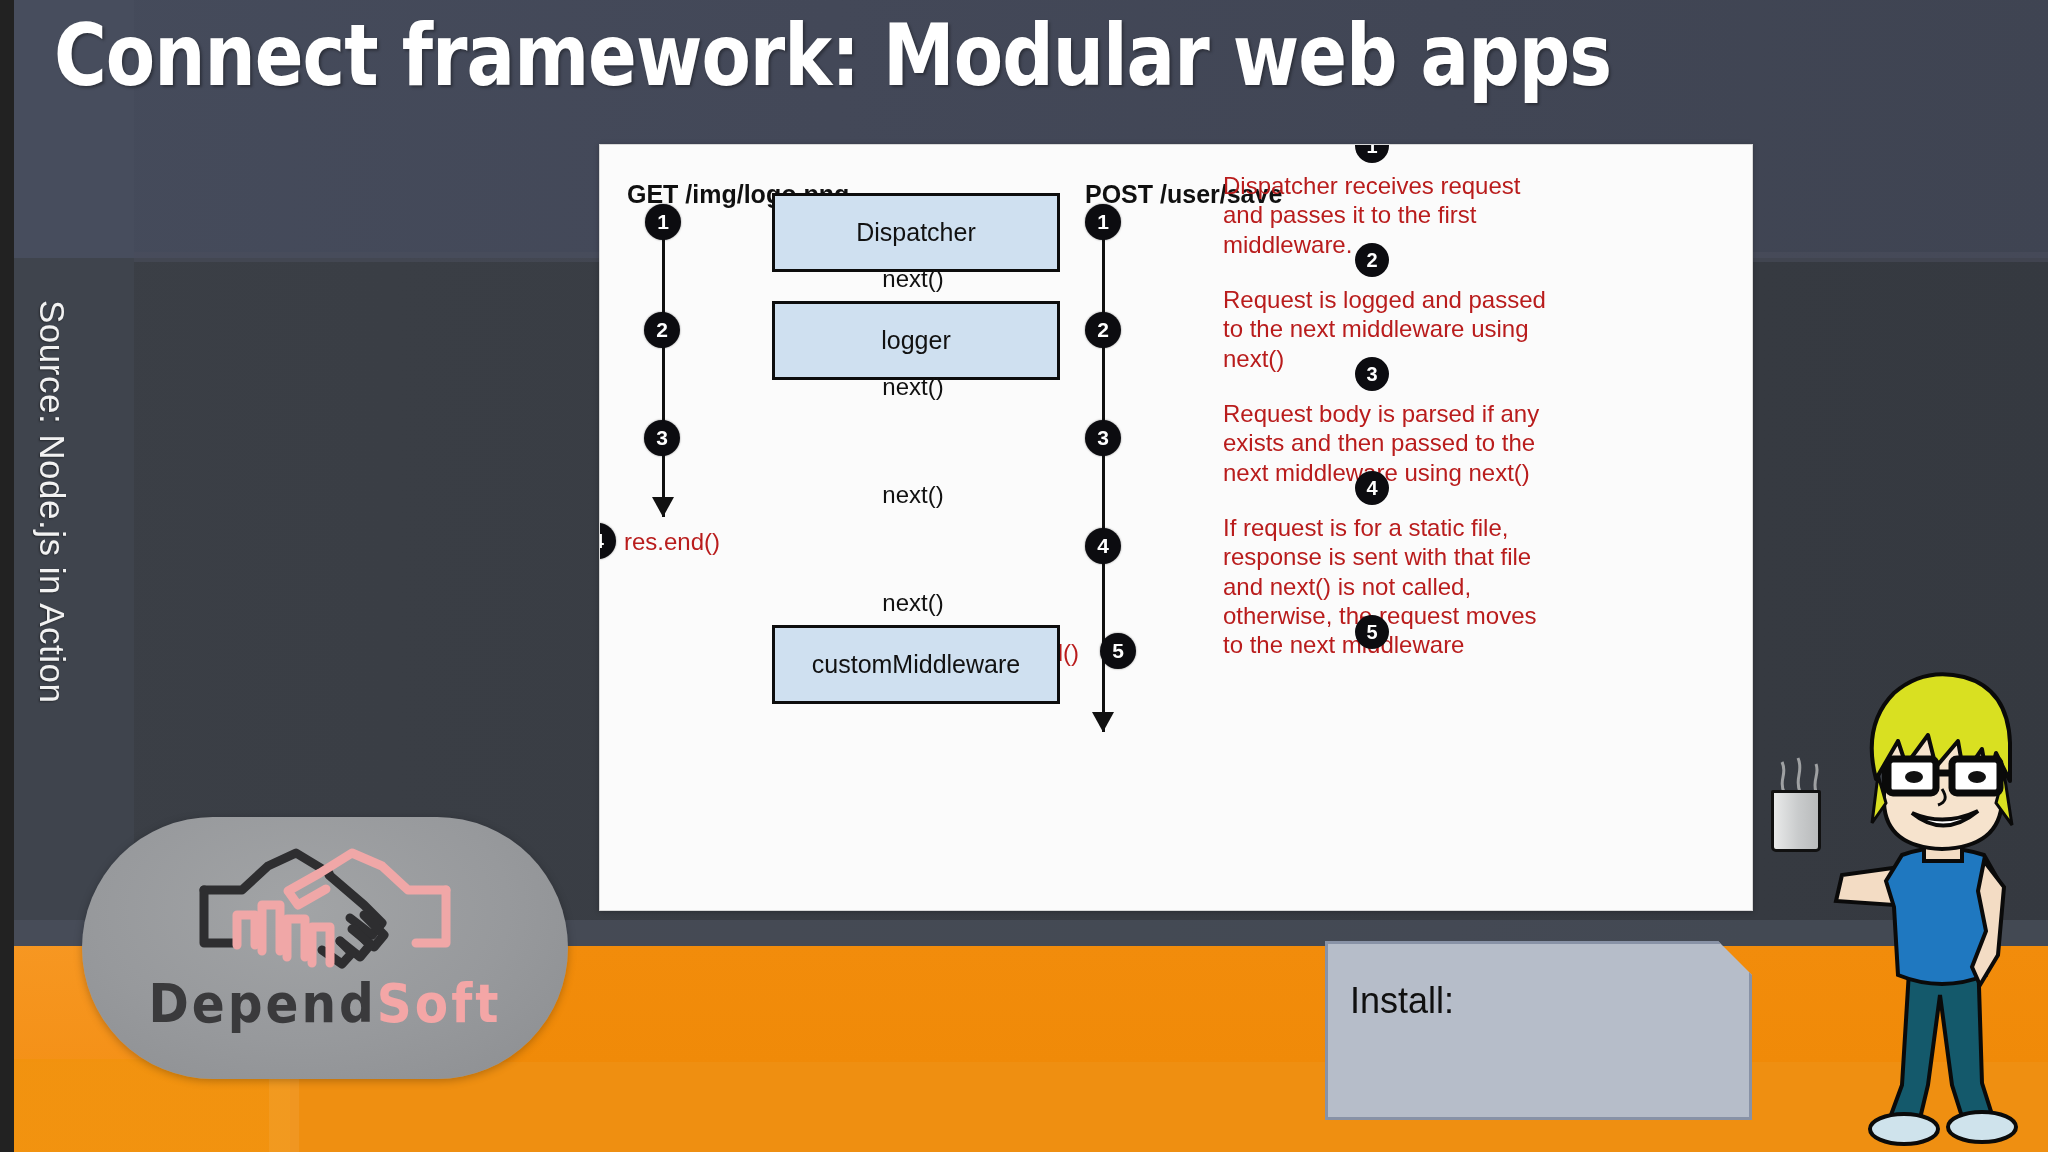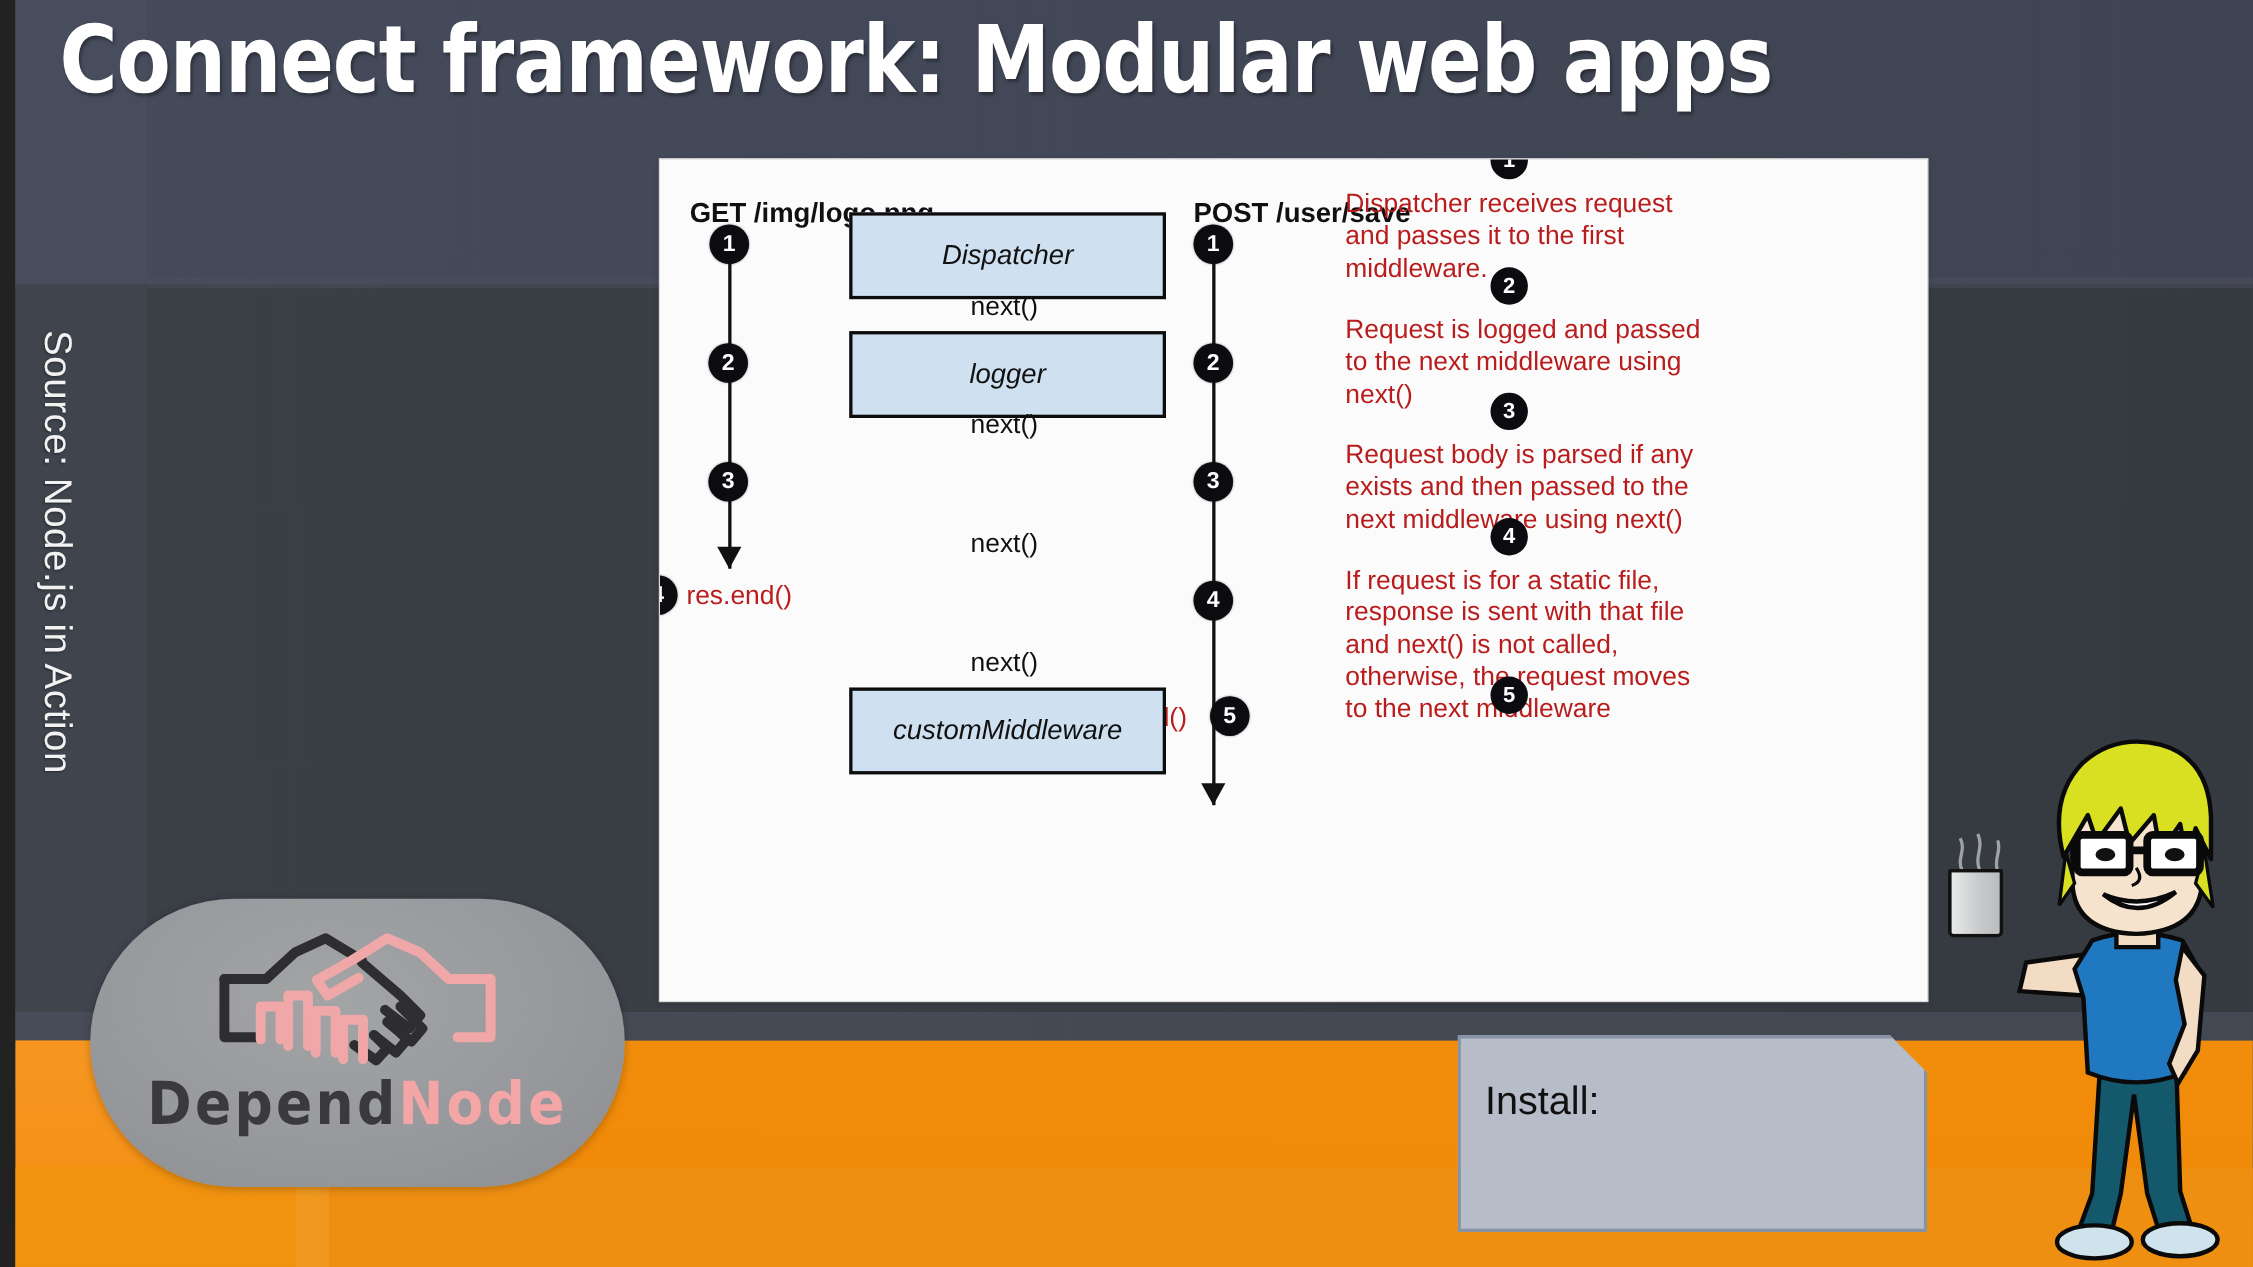--- a/index.html
+++ b/index.html
@@ -74,21 +74,21 @@
     display:flex;align-items:center;justify-content:center;
     box-shadow:0 0 2px rgba(0,0,0,.5);
   }
   .resend{position:absolute;font-size:24px;color:#b91c1c;white-space:nowrap;}
 
   
   .mw{
     position:absolute;left:172px;width:282px;height:73px;
     background:#cfe0f0;border:3px solid #0d0d0d;
     display:flex;align-items:center;justify-content:center;
-    font-size:25px;color:#111;font-style:italic;
+    font-size:25px;color:#111;
   }
   .nextlbl{position:absolute;left:172px;width:282px;text-align:center;
     font-size:24px;color:#111;}
 
   
   .steps{position:absolute;left:605px;top:0;width:350px;height:765px;}
   .step-badge{position:absolute;left:150px;width:34px;height:34px;
     border-radius:50%;background:#0c0c10;color:#fff;font-size:20px;
     font-weight:bold;display:flex;align-items:center;justify-content:center;}
   .step-text{position:absolute;left:18px;width:330px;font-size:24px;
@@ -210,21 +210,21 @@
       </g>
       <g fill="none" stroke="#f0a7a7" stroke-width="9" stroke-linejoin="round" stroke-linecap="round">
         <path d="M364 67 L326 67 L300 43 L270 30 L238 50 L206 68 L216 82 L244 66"></path>
         <path d="M364 67 L364 120 L334 120"></path>
         <path d="M155 122 L155 92 L173 92 L173 122"></path>
         <path d="M180 128 L180 82 L198 82 L198 128"></path>
         <path d="M205 134 L205 96 L223 96 L223 134"></path>
         <path d="M230 140 L230 104 L248 104 L248 140"></path>
       </g>
     </svg>
-    <div class="logo-wordmark"><span class="lw-dark">Depend</span><span class="lw-pink">Node</span></div>
+    <div class="logo-wordmark"><span class="lw-dark">Depend</span><span class="lw-pink">Soft</span></div>
   </div>
 
   <svg style="position:absolute;left:1752px;top:746px;width:70px;height:50px;">
     <path d="M18 46 C12 34 22 28 16 16" stroke="#9fa1a3" stroke-width="3" fill="none"></path>
     <path d="M34 46 C28 32 38 26 32 12" stroke="#9fa1a3" stroke-width="3" fill="none"></path>
     <path d="M50 46 C46 34 54 28 50 18" stroke="#9fa1a3" stroke-width="3" fill="none"></path>
   </svg>
   <div class="cup"></div>
 
   <svg class="person" viewBox="0 0 232 497">

